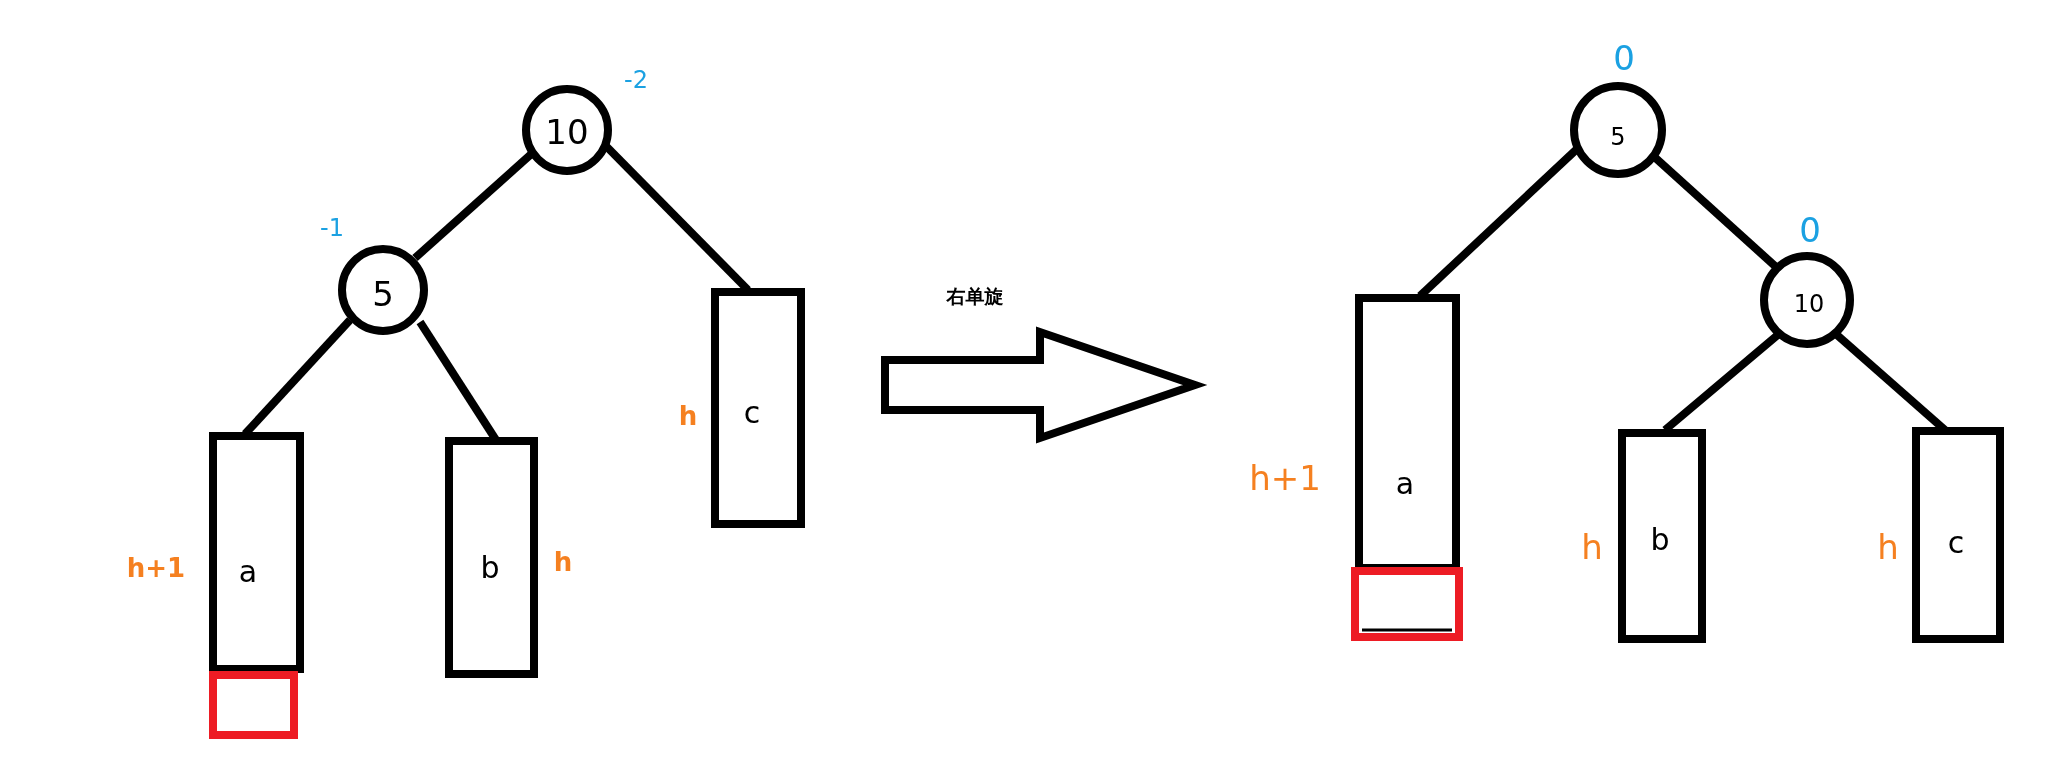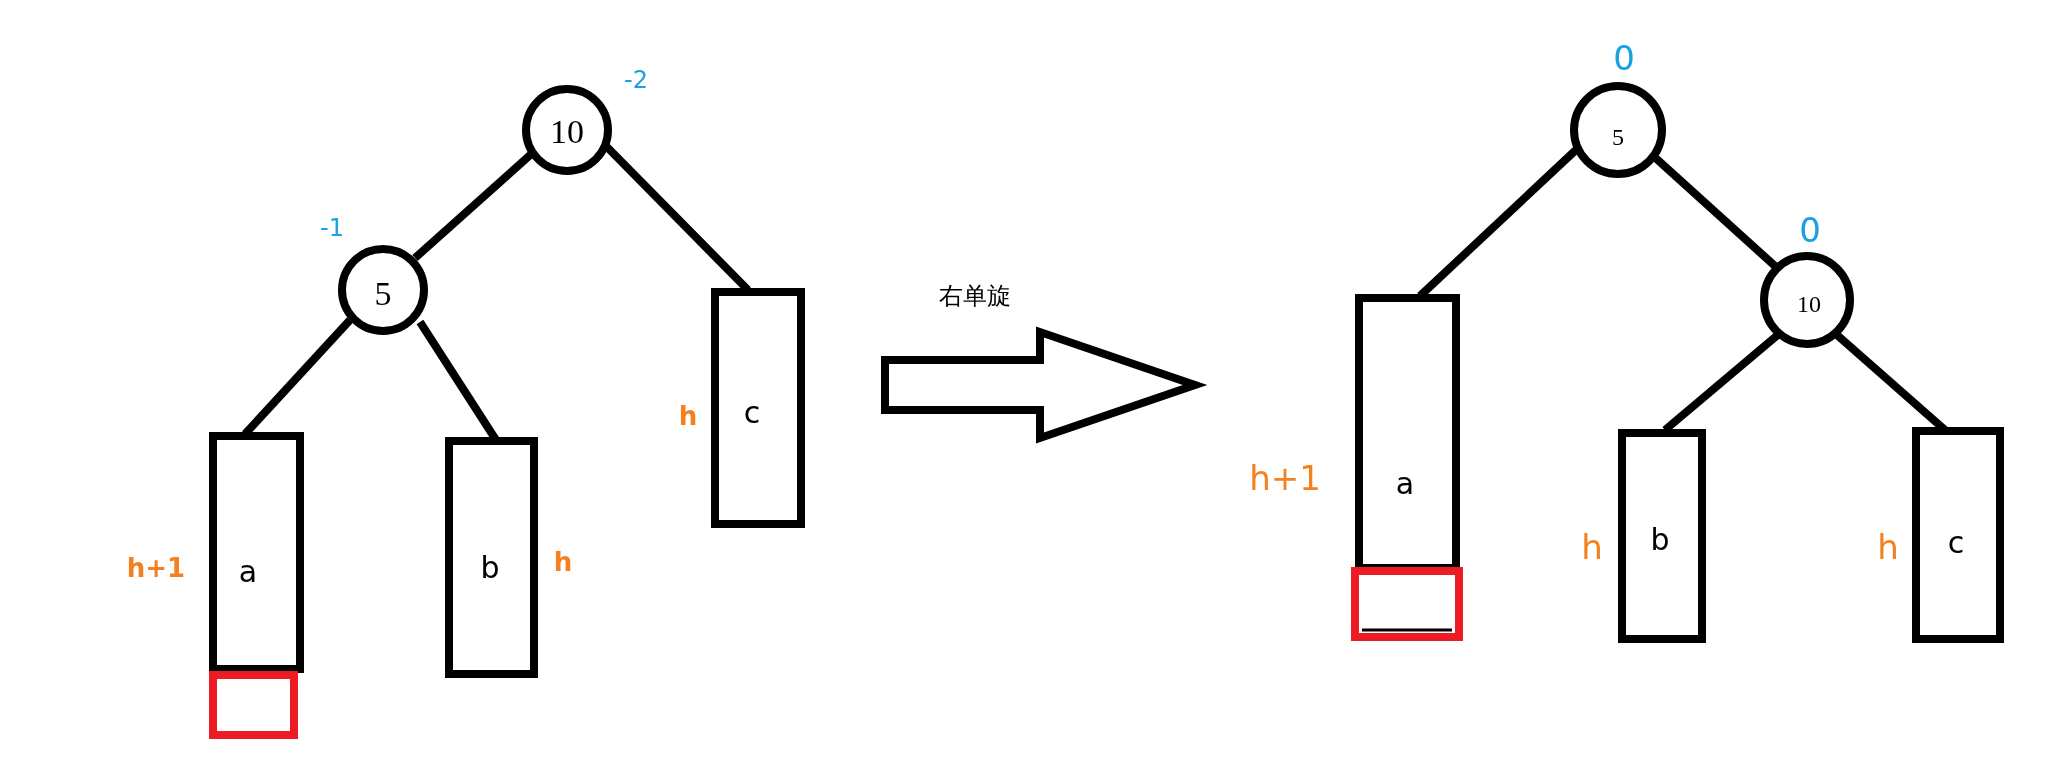--- a/index.html
+++ b/index.html
@@ -20,28 +20,28 @@
       top: 0;
       width: 2069px;
       height: 764px;
     }
     .lbl {
       position: absolute;
       white-space: nowrap;
       line-height: 1;
       transform: translate(-50%, -50%);
     }
-    .node-val { color: #000; font-size: 34px; font-family: Liberation Serif, serif; }
+    .node-val { color: #000; font-size: 34px; }
     .node-val.small { font-size: 24px; }
     .bf { color: #1ba1e2; font-size: 24px; }
     .bf.big { font-size: 34px; }
     .height { color: #f58020; font-size: 26px; font-weight: bold; }
     .height.big { font-size: 34px; font-weight: normal; }
     .subtree { color: #000; font-size: 30px; }
-    .rot-label { color: #000; font-size: 24px; font-weight: normal; text-align: right; }
+    .rot-label { color: #000; font-size: 19px; font-weight: bold; text-align: right; }
   </style>
 </head>
 <body>
 
 <svg id="canvas" viewBox="0 0 2069 764" xmlns="http://www.w3.org/2000/svg">
   <g stroke="#000" stroke-width="8" fill="none" stroke-linecap="butt">
 
     <line x1="538" y1="148" x2="415" y2="258"></line>
     <line x1="606" y1="146" x2="748" y2="290"></line>
     <line x1="350" y1="320" x2="245" y2="434"></line>

